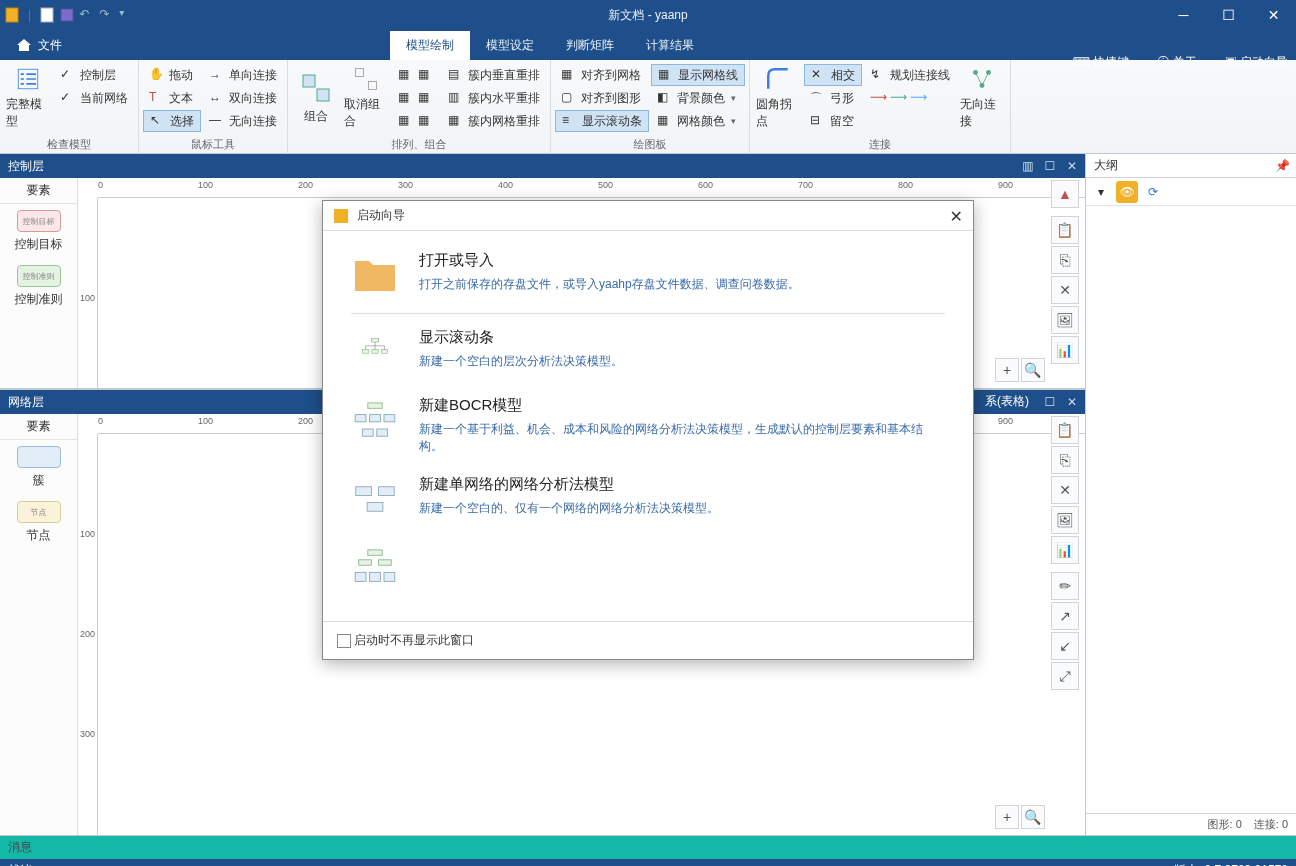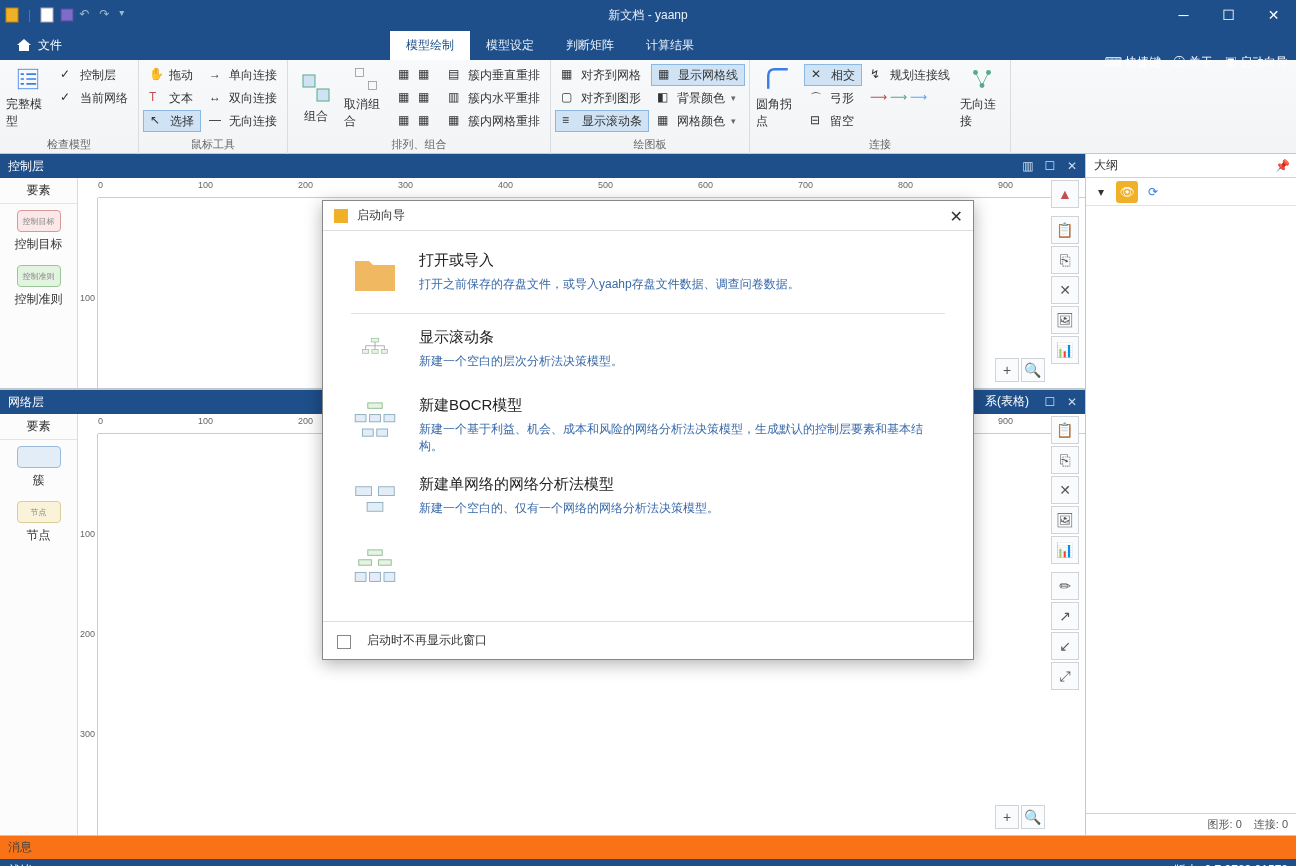--- a/index.html
+++ b/index.html
@@ -12,21 +12,21 @@
 .title-center { position: absolute; left: 50%; transform: translateX(-50%); font-size: 12px; color: #e8f0f8; }
 .titlebar-right { position: absolute; right: 0; display: flex; }
 .win-btn { width: 45px; height: 30px; display: flex; align-items: center; justify-content: center; color: #fff; font-size: 14px; cursor: pointer; }
 
 .menubar { height: 30px; background: #1e4f8a; display: flex; align-items: center; color: #fff; position: relative; }
 .file-btn { display: flex; align-items: center; gap: 6px; padding: 0 16px; height: 30px; cursor: pointer; }
 .home-icon { width: 16px; height: 14px; }
 .tab-group { position: absolute; left: 390px; display: flex; }
 .tab { padding: 6px 16px; color: #e8f0f8; cursor: pointer; }
 .tab.active { background: #fff; color: #1e4f8a; }
-.menubar-right { position: absolute; right: 8px; display: flex; gap: 12px; align-items: center; margin-top: 35px; }
+.menubar-right { position: absolute; right: 8px; display: flex; gap: 28px; align-items: center; margin-top: 35px; }
 .menubar-right span { cursor: pointer; font-size: 12px; }
 
 .ribbon { height: 94px; background: linear-gradient(#f8f9fa, #f2f4f6); border-bottom: 1px solid #c0c8d0; display: flex; }
 .ribbon-group { border-right: 1px solid #d8dde2; display: flex; flex-direction: column; justify-content: space-between; padding: 2px 4px 0 4px; height: 94px; }
 .rg-body { display: flex; align-items: flex-start; gap: 2px; flex: 1; padding-top: 2px; }
 .rg-label { text-align: center; font-size: 11px; color: #666; padding: 2px 0; }
 .big-btn { display: flex; flex-direction: column; align-items: center; justify-content: center; width: 48px; height: 68px; cursor: pointer; padding: 2px; }
 .big-btn .icon-lg { width: 32px; height: 32px; margin-bottom: 4px; }
 .small-btn-col { display: flex; flex-direction: column; gap: 1px; }
 .small-btn { display: flex; align-items: center; gap: 4px; padding: 2px 6px; cursor: pointer; height: 22px; font-size: 12px; white-space: nowrap; }
@@ -65,34 +65,34 @@
 .ct-btn { width: 28px; height: 28px; border: 1px solid #d0d4d8; background: #fafbfc; display: flex; align-items: center; justify-content: center; cursor: pointer; font-size: 14px; color: #555; }
 .ct-btn.divider { height: 4px; border: none; background: transparent; }
 .zoom-ctrl { position: absolute; right: 40px; bottom: 6px; display: flex; gap: 2px; }
 .zoom-ctrl .ct-btn { width: 24px; height: 24px; }
 
 .right-panel .pane-header { background: #fff; color: #333; border-bottom: 1px solid #d0d4d8; }
 .rp-toolbar { height: 28px; border-bottom: 1px solid #e0e4e8; display: flex; align-items: center; padding: 0 4px; gap: 4px; }
 .rp-tb { width: 22px; height: 22px; display: flex; align-items: center; justify-content: center; cursor: pointer; }
 .rp-status { height: 22px; border-top: 1px solid #d0d4d8; display: flex; align-items: center; justify-content: flex-end; padding: 0 8px; gap: 12px; font-size: 11px; color: #555; }
 
-.msgbar { height: 24px; background: #f97316; border-top: 1px solid #c0c8d0; display: flex; align-items: center; padding: 0 8px; color: #444; }
+.msgbar { height: 24px; background: #14b8a6; border-top: 1px solid #c0c8d0; display: flex; align-items: center; padding: 0 8px; color: #444; }
 .statusbar { height: 22px; background: #1e4f8a; color: #fff; display: flex; align-items: center; padding: 0 8px; font-size: 12px; justify-content: space-between; }
 
 
 .modal { position: absolute; left: 322px; top: 200px; width: 652px; height: 460px; background: #fff; border: 1px solid #888; box-shadow: 0 4px 16px rgba(0,0,0,.3); display: flex; flex-direction: column; }
 .modal-head { height: 30px; border-bottom: 1px solid #ddd; display: flex; align-items: center; padding: 0 10px; gap: 8px; position: relative; }
 .modal-close { position: absolute; right: 10px; top: 6px; cursor: pointer; font-size: 16px; color: #333; }
 .modal-body { flex: 1; padding: 10px 20px; overflow: auto; }
 .wizard-item { display: flex; gap: 20px; padding: 10px 8px; cursor: pointer; align-items: flex-start; }
 .wi-icon { width: 48px; height: 48px; display: flex; align-items: center; justify-content: center; flex-shrink: 0; }
 .wi-text h3 { font-size: 15px; font-weight: normal; color: #222; margin-bottom: 6px; }
 .wi-text p { font-size: 12px; color: #3a6aa8; }
 .modal .divider-line { border: none; border-top: 1px solid #e0e0e0; margin: 4px 8px; }
-.modal-foot { height: 38px; border-top: 1px solid #ddd; display: flex; align-items: flex-end; padding: 10px 14px; gap: 16px; }
+.modal-foot { height: 38px; border-top: 1px solid #ddd; display: flex; align-items: center; padding: 4px 14px; gap: 3px; }
 .chk { width: 14px; height: 14px; border: 1px solid #888; }
 </style>
 </head>
 <body>
 
 <div class="titlebar">
   <div class="titlebar-left">
     <span class="title-icon"><svg viewBox="0 0 16 16">
           <rect width="12" height="14" x="2" y="1" fill="#f0b028" stroke="#c08500"></rect>
         </svg></span>

